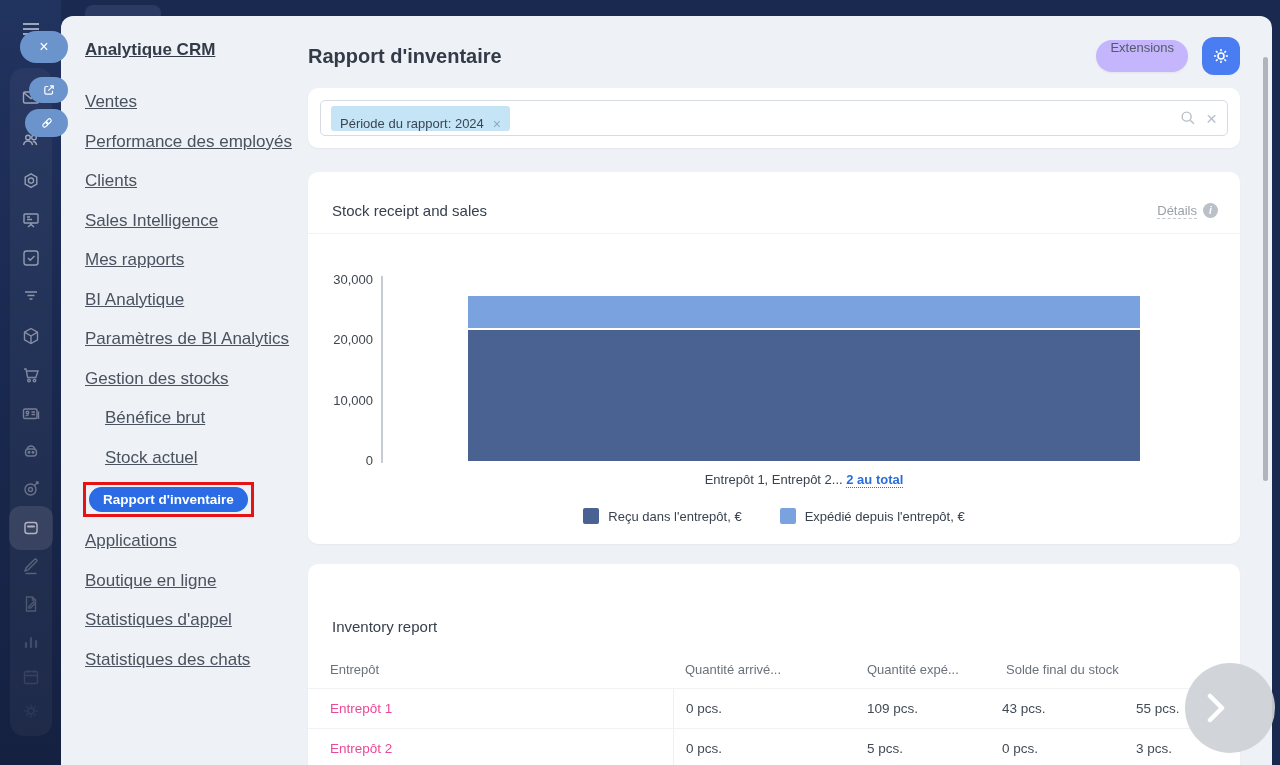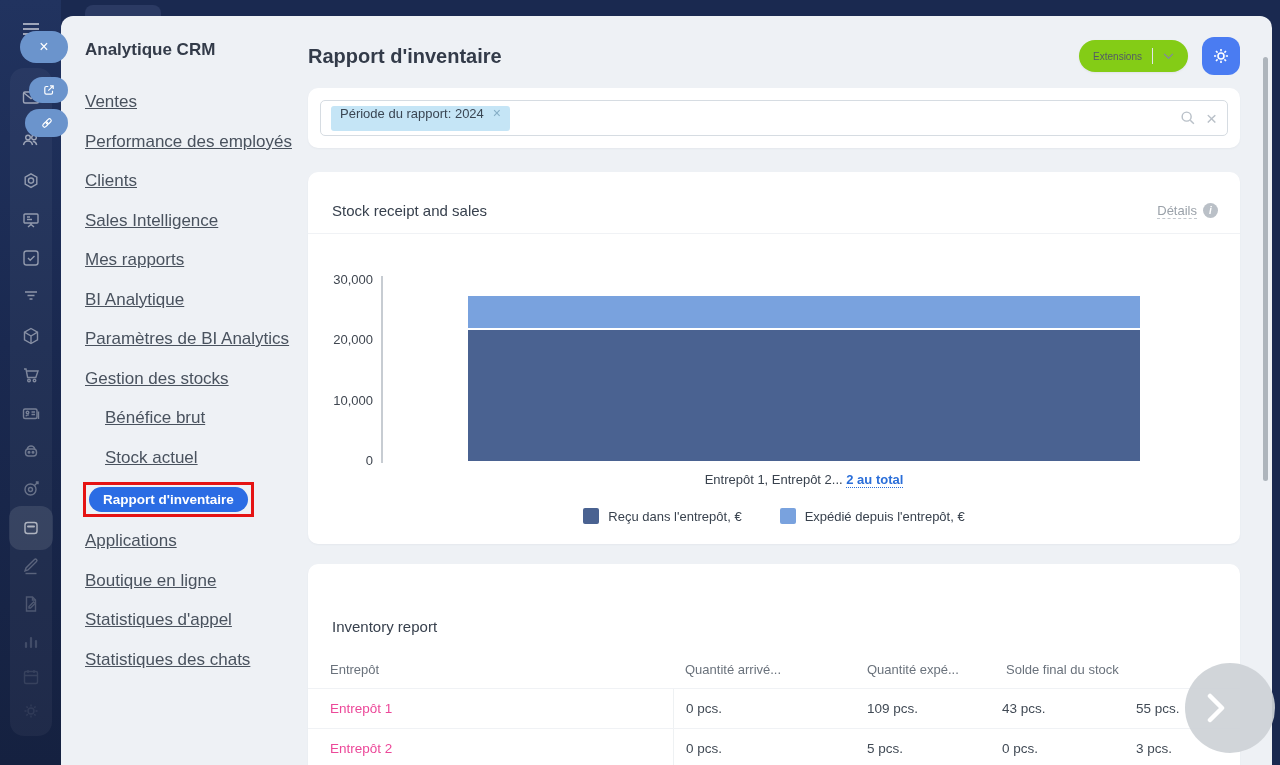--- a/index.html
+++ b/index.html
@@ -23,48 +23,48 @@
   .rail-pill svg { width:14px; height:14px; }
 
   
   .panel-tab { position:absolute; left:85px; top:5px; width:76px; height:14px;
                background:#2b3a63; border-radius:8px 8px 0 0; z-index:1; }
   .panel { position:absolute; left:61px; top:16px; width:1211px; height:749px;
            background:#eef1f5; border-radius:12px 12px 0 0; z-index:3; }
 
   
   .menu { position:absolute; left:0; top:0; width:247px; }
-  .menu-title { margin:24px 0 22px 24px; font-size:17px; font-weight:700; color:#333b49; }
+  .menu-title { margin:24px 0 22px 24px; font-size:17px; font-weight:700; color:#333b49;text-decoration:underline; }
   .menu-item { padding-left:24px; height:39.5px; line-height:39.5px; font-size:17px;
                color:#49525e; cursor:pointer; white-space:nowrap;text-decoration:underline; }
   .menu-item.indent { padding-left:44px; }
   .active-row { height:44px; display:flex; align-items:center; }
   .active-annotation { display:inline-block; border:3px solid #e51313; padding:2px 3px; margin-left:22px; }
   .active-pill { display:inline-block; background:#2b6ce4; color:#fff; font-size:13.5px;
                  font-weight:700; padding:5px 14px; border-radius:15px; cursor:pointer; white-space:nowrap; }
 
   
   .main { position:absolute; left:247px; top:0; width:932px; }
   .main-header { display:flex; justify-content:space-between; align-items:center; margin-top:20px; height:40px; }
   .page-title { font-size:20px; font-weight:700; color:#333b49; }
   .hdr-actions { display:flex; align-items:center; gap:14px; }
-  .extensions-btn { background:#84cc16; height:32px; border-radius:17px; display:flex; align-items:center;
-                    gap:10px; padding:0 14px; font-size:10px; color:#535b66; cursor:pointer;
-                    box-shadow:0 1px 2px rgba(60,70,90,.08); }
+  .extensions-btn { background:#c4b5fd; height:32px; border-radius:17px; display:flex; align-items:center;
+                    gap:10px; padding:0 14px; font-size:13px; color:#535b66; cursor:pointer;
+                    box-shadow:0 1px 2px rgba(60,70,90,.08);flex-direction:column; }
   .ext-divider { width:1px; height:16px; background:#e2e6ea; }
   .gear-btn { width:38px; height:38px; border-radius:12px; background:#4a7cf2; color:#fff;
               display:flex; align-items:center; justify-content:center; cursor:pointer; }
 
   .card { background:#fff; border-radius:10px; box-shadow:0 1px 2px rgba(60,70,90,.05); }
 
   
   .filter-card { margin-top:12px; padding:12px; }
   .filter-input { border:1px solid #d6dce2; border-radius:5px; height:36px; display:flex;
                   align-items:center; padding:0 10px; cursor:text; }
-  .filter-tag { background:#c5e5f6; border-radius:3px; height:25px; display:flex; align-items:flex-start;
+  .filter-tag { background:#c5e5f6; border-radius:3px; height:25px; display:flex; align-items:flex-end;
                 gap:9px; padding:0 9px; font-size:13px; color:#3a4653; cursor:pointer; }
   .tag-x { color:#85adc5; font-size:14px; line-height:1; cursor:pointer; }
   .filter-spacer { flex:1; }
   .filter-icons { display:flex; align-items:center; gap:9px; color:#b9c0c8; }
   .clear-x { font-size:19px; color:#b9c0c8; cursor:pointer; line-height:1; }
 
   
   .chart-card { margin-top:16px; height:372px; position:relative; }
   .card-head { display:flex; justify-content:space-between; align-items:center; padding:30px 22px 14px 24px;margin-top:24px; }
   .card-title { font-size:15px; font-weight:500; color:#37404d; }

